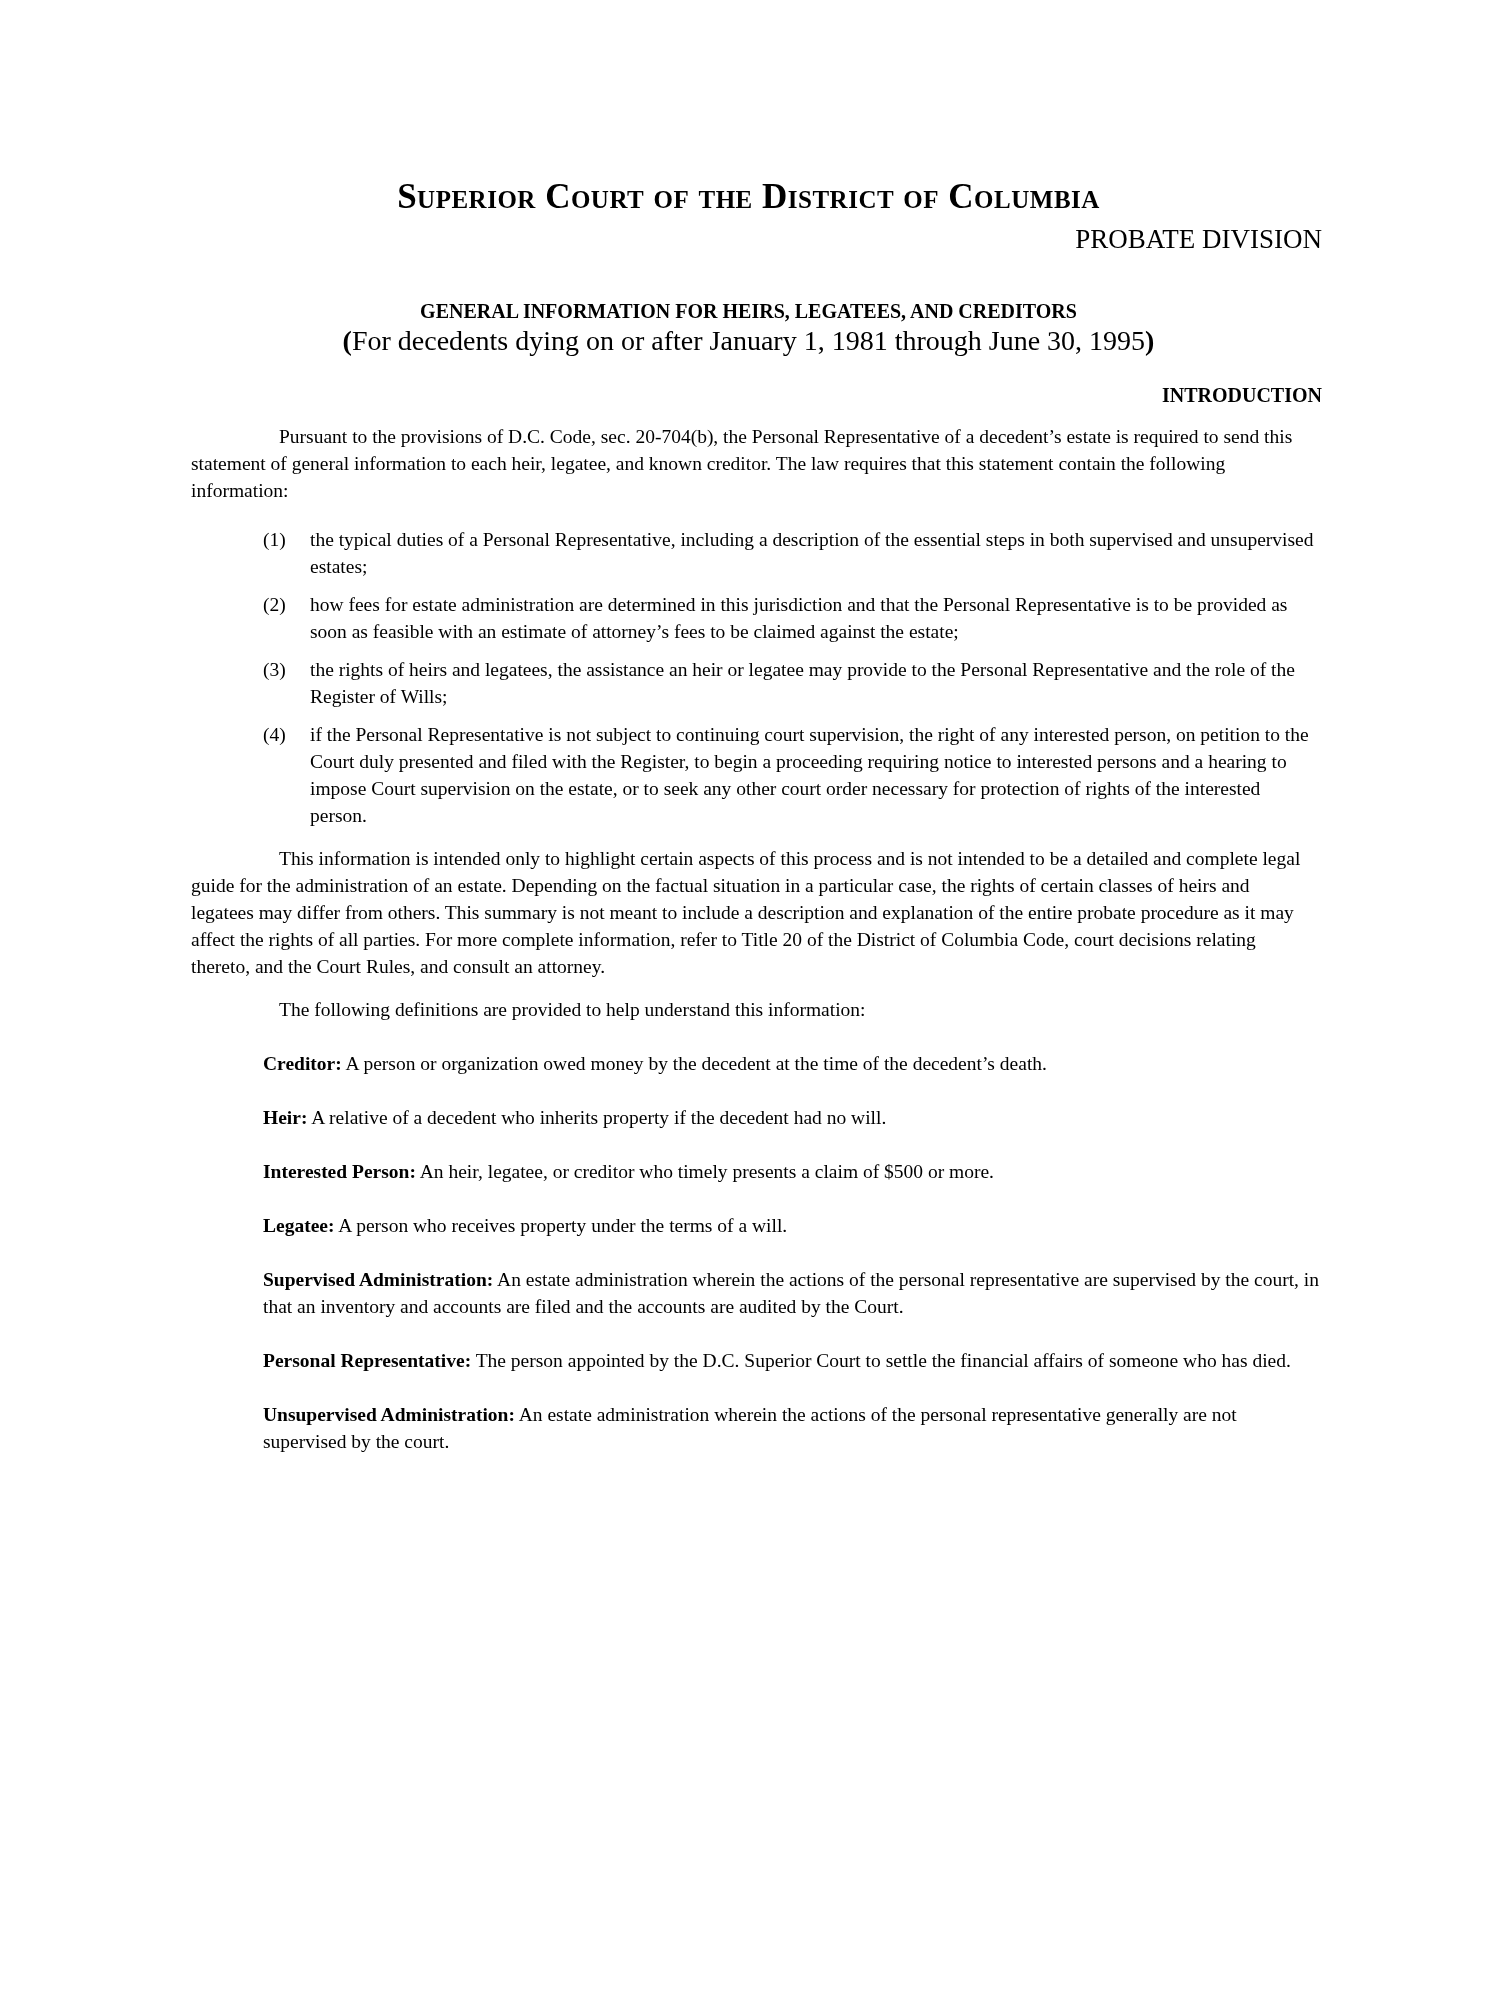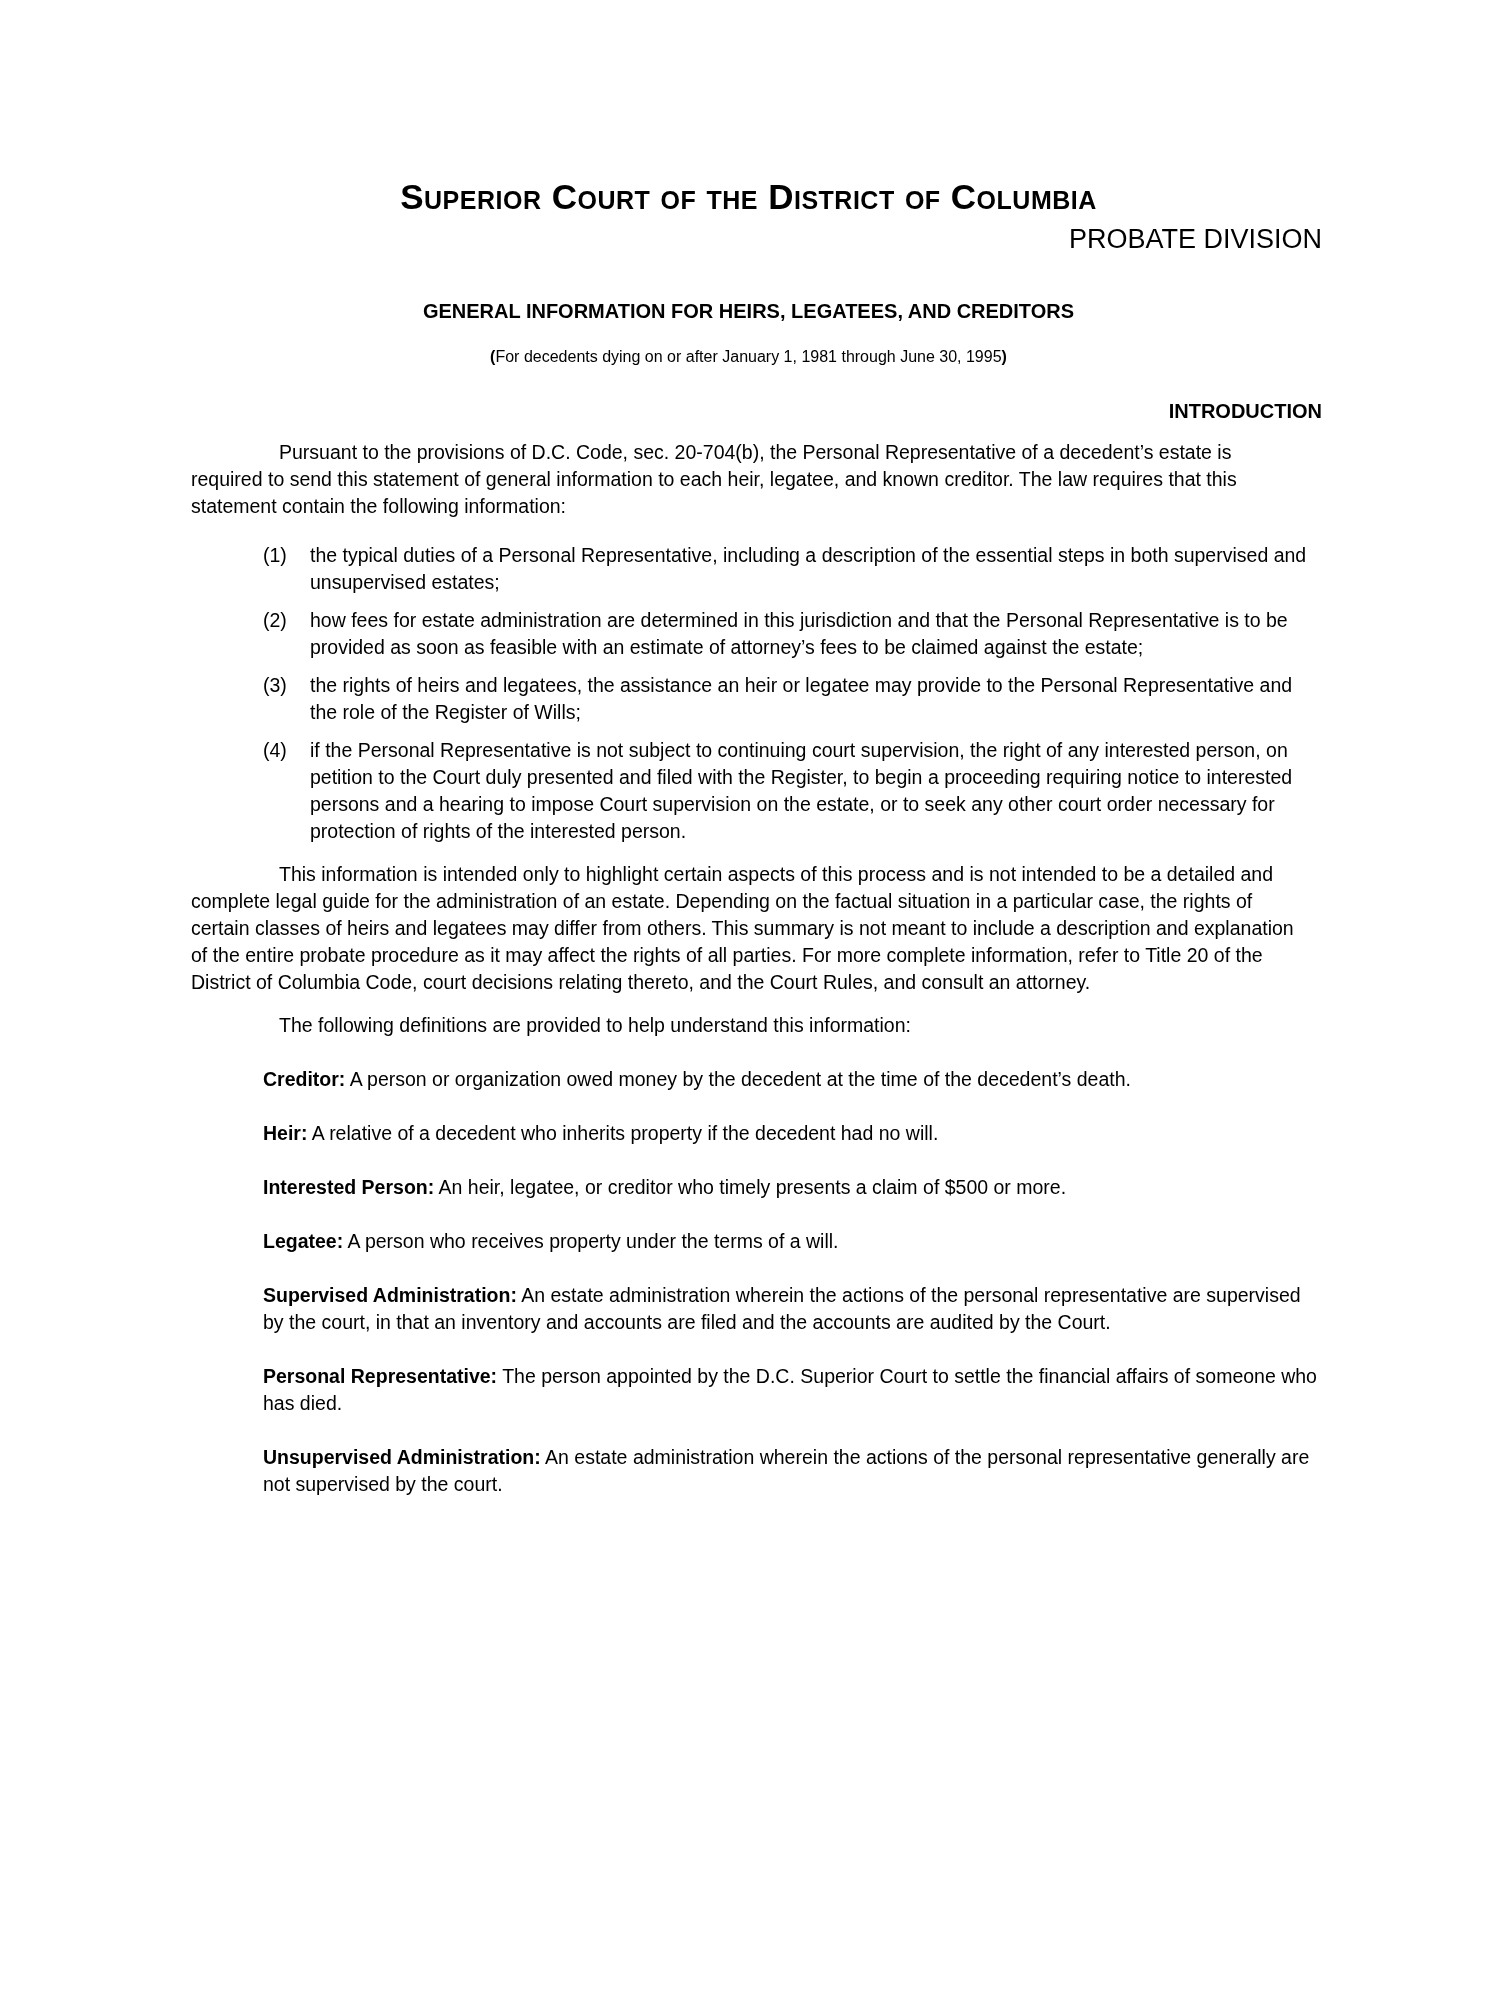--- a/index.html
+++ b/index.html
@@ -7,21 +7,21 @@
     padding: 0;
     background: #ffffff;
   }
   .page {
     position: relative;
     width: 1497px;
     height: 2000px;
     margin: 0 auto;
     background: #ffffff;
     color: #000000;
-    font-family: Liberation Sans, sans-serif;
+    font-family: Liberation Serif, serif;
     box-sizing: border-box;
     padding: 175px 175px 8px 175px;
     overflow: hidden;
   }
   .court-title {
     margin: 0;
     text-align: center;
     font-size: 35px;
     line-height: 44px;
     font-weight: bold;
@@ -38,22 +38,22 @@
   .doc-heading {
     margin-top: 42px;
     text-align: center;
   }
   .doc-title {
     font-size: 20px;
     line-height: 28px;
     font-weight: bold;
   }
   .doc-subtitle {
-    margin-top: 18px;
-    font-size: 16px;
+    margin-top: 2px;
+    font-size: 28px;
     line-height: 28px;
   }
   .doc-subtitle .paren {
     font-weight: bold;
   }
   .section-title {
     margin-top: 28px;
     text-align: right;
     font-size: 20px;
     line-height: 24px;

